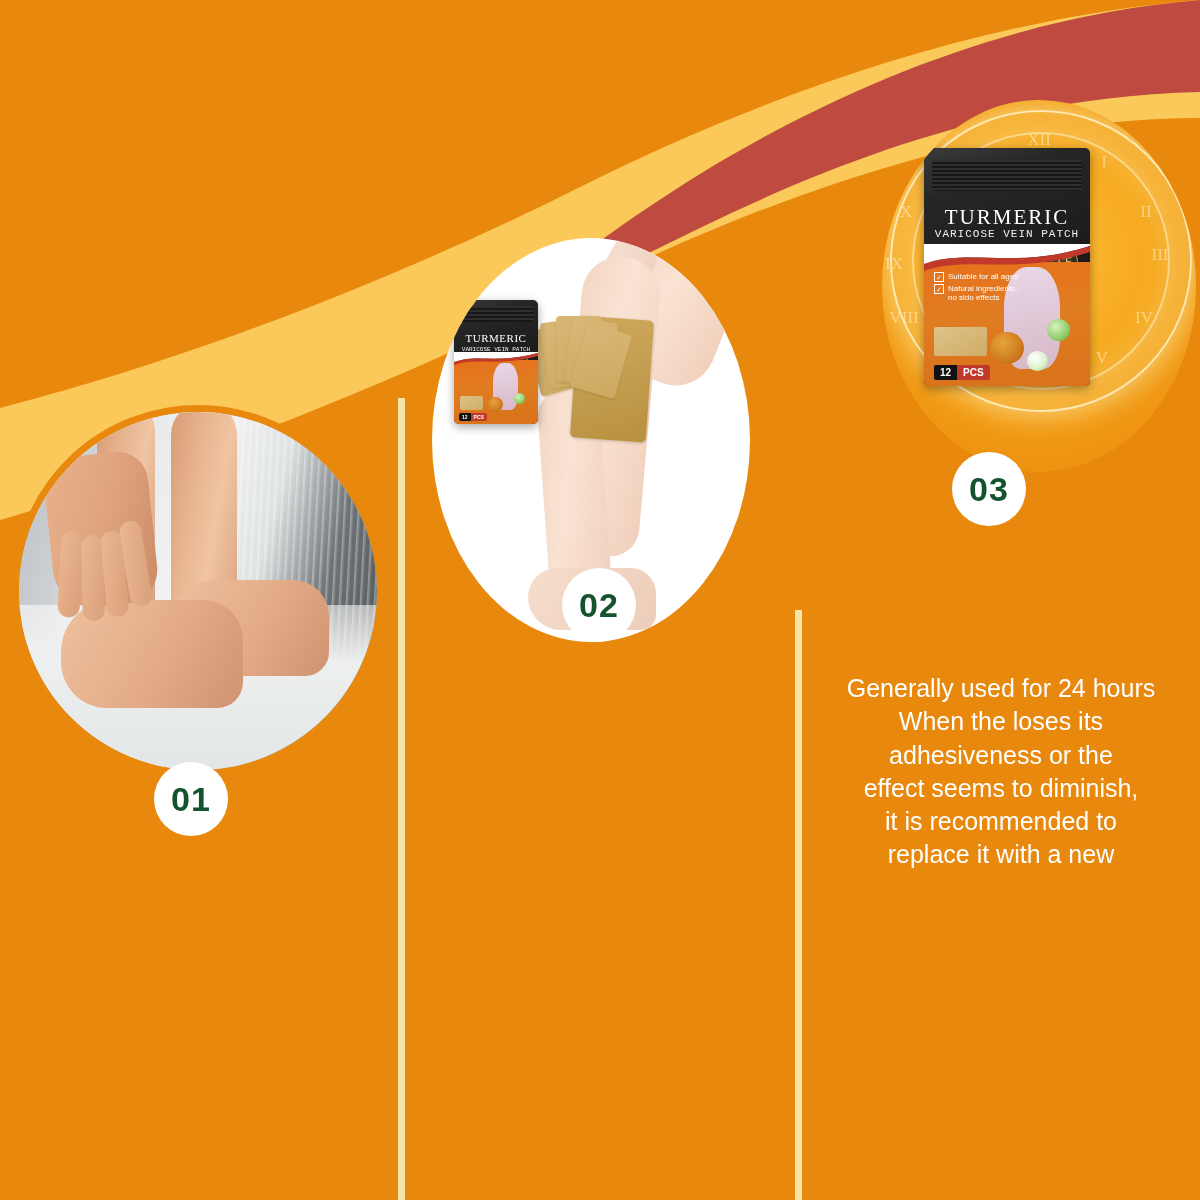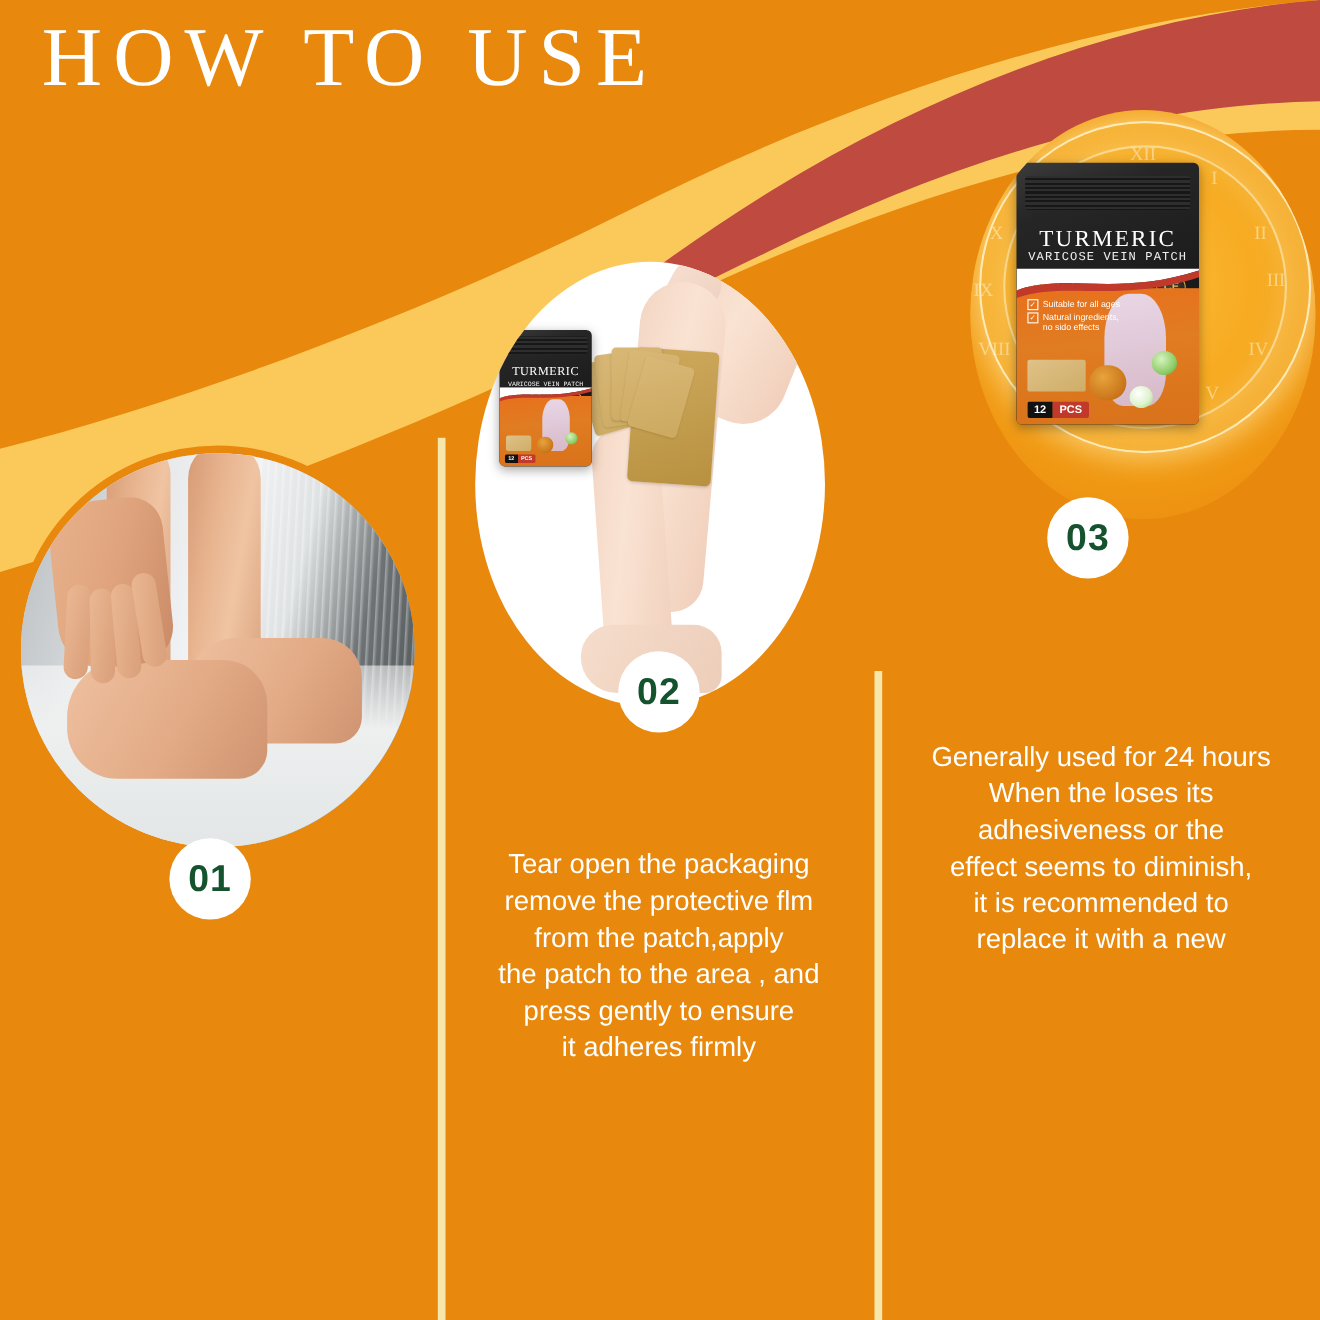--- a/index.html
+++ b/index.html
@@ -310,21 +310,21 @@
     display: flex;
     align-items: center;
     justify-content: center;
     font-family: "Liberation Sans", sans-serif;
     font-size: 34px;
     font-weight: bold;
     letter-spacing: 1px;
     z-index: 7;
   }
   #badge-1 { left: 154px; top: 762px; }
-  #badge-2 { left: 562px; top: 592px; }
+  #badge-2 { left: 562px; top: 568px; }
   #badge-3 { left: 952px; top: 452px; }
 
   
   .caption {
     position: absolute;
     color: #ffffff;
     text-align: center;
     font-family: "Liberation Sans", sans-serif;
     font-size: 25px;
     line-height: 1.33;
@@ -338,21 +338,20 @@
 </head>
 <body>
 
 <div id="poster">
 
   <svg class="swoosh-layer" viewBox="0 0 1200 600" preserveAspectRatio="none">
     <path d="M1200,0 L1200,118 C980,118 760,200 560,300 C380,390 170,470 0,520 L0,408 C180,362 390,282 570,192 C760,96 980,18 1200,0 Z" fill="#FBC95A"></path>
     <path d="M1200,0 L1200,92 C1020,96 860,150 700,228 C600,276 520,318 470,348 C520,300 600,236 700,174 C860,76 1030,14 1200,0 Z" fill="#BE4A40"></path>
   </svg>
 
-  <div class="title">HOW  TO  USE</div>
 
   <div class="divider d1"></div>
   <div class="divider d2"></div>
 
   <div class="circle-photo" id="circle-1">
     <div class="shower-bg"></div>
     <div class="water-streaks"></div>
     <div class="shower-floor"></div>
     <div class="leg back"></div>
     <div class="leg front"></div>
@@ -403,26 +402,20 @@
         <div class="pkg-leafdot" style="left:72%; top:52%; width:13%; height:17%;"></div>
         <div class="pkg-patchstack" style="left:7%; top:56%; width:28%; height:22%;"></div>
         <div class="pkg-pcs" style="left:6%; bottom:5%; font-size:5px;">
           <span class="n" style="padding:1px 3px;">12</span>
           <span class="p" style="padding:1px 3px;">PCS</span>
         </div>
       </div>
     </div>
   </div>
   <div class="step-badge" id="badge-2">02</div>
-  <div class="caption" id="caption-2">Tear open the packaging
-remove the protective flm
-from the patch,apply
-the patch to the area , and
-press gently to ensure
-it adheres firmly</div>
 
   <div class="circle-photo" id="circle-3">
 
     <div class="clock-ring" style="left:8px; top:10px; width:298px; height:298px;"></div>
     <div class="clock-ring" style="left:30px; top:32px; width:254px; height:254px; opacity:.7;"></div>
     <div class="clock-hand" style="left:154px; top:70px; width:4px; height:92px; transform:rotate(8deg);"></div>
     <div class="clock-hand" style="left:154px; top:104px; width:5px; height:58px; transform:rotate(-32deg);"></div>
     <div>
       <span class="clock-num" style="left:157px; top:40px;">XII</span>
       <span class="clock-num" style="left:222px; top:62px;">I</span>

